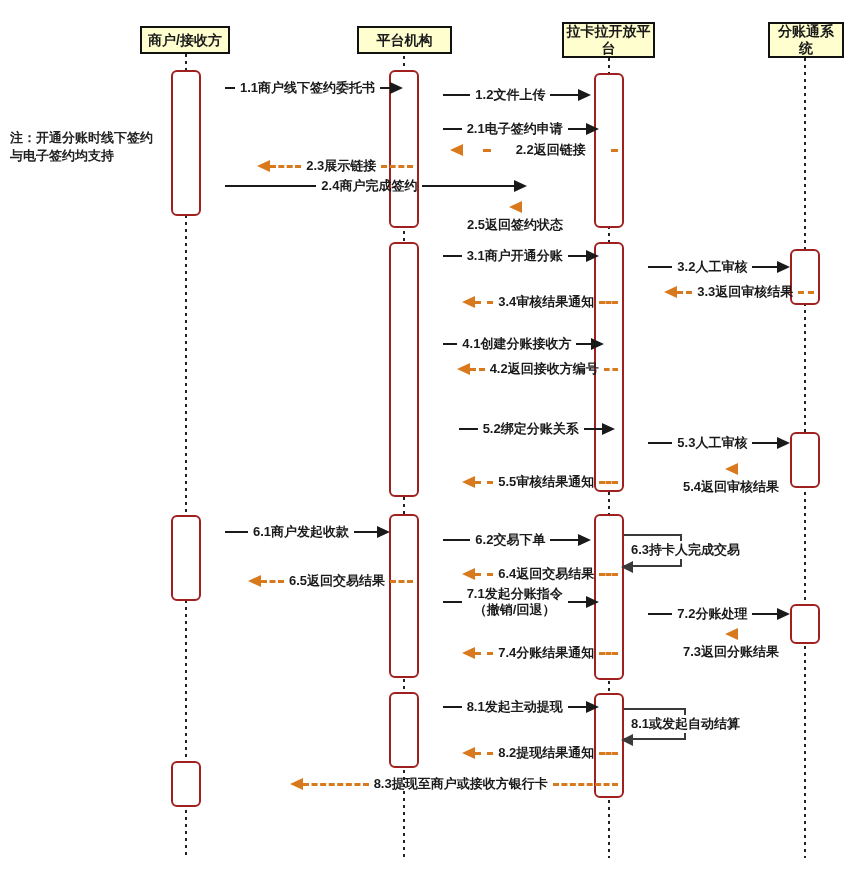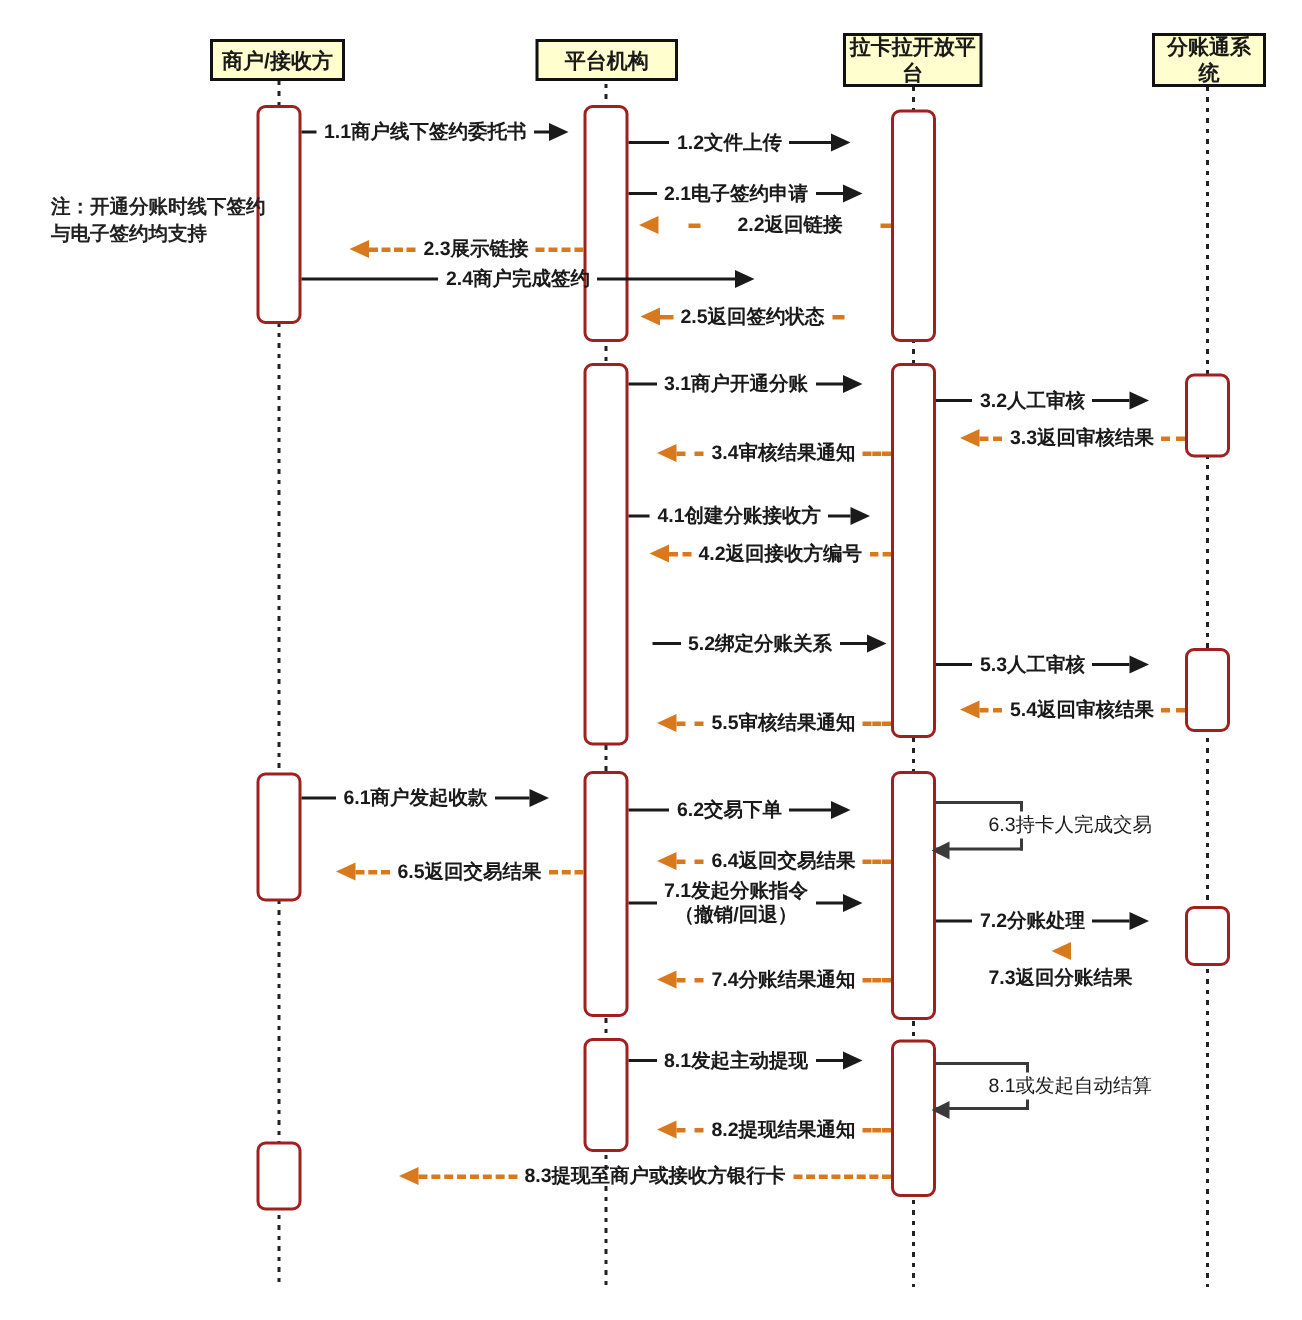--- a/index.html
+++ b/index.html
@@ -9,42 +9,42 @@
   .lifeline{position:absolute;width:2px;z-index:0;
     background-image:repeating-linear-gradient(to bottom,#222 0 3px,transparent 3px 7px);}
   
   .actor{position:absolute;background:#FEFECE;border:2px solid #111;z-index:3;
          display:flex;align-items:center;justify-content:center;text-align:center;
          font-weight:700;font-size:14px;line-height:1.2;padding:1px 2px;box-sizing:border-box;}
   
   .act{position:absolute;width:30px;background:#fff;border:2px solid #A02020;border-radius:6px;
        box-sizing:border-box;z-index:1;}
   
-  .msg{position:absolute;display:flex;align-items:center;height:20px;z-index:2;}
+  .msg{position:absolute;display:flex;align-items:center;height:20px;z-index:2;padding-left:24px;}
   .msg.two{height:36px;}
   .msg i{display:block;flex:1 1 auto;height:0;}
   .msg i.s{border-top:2px solid #1a1a1a;}
   .msg i.d{border-top:3px dashed #D9791E;}
   .msg .t{font-weight:700;font-size:13px;white-space:nowrap;padding:0 5px;flex:0 0 auto;}
   .msg .t2{display:flex;flex-direction:column;align-items:center;font-weight:700;font-size:13px;
            white-space:nowrap;padding:0 5px;flex:0 0 auto;line-height:1.25;}
   .ar{flex:0 0 auto;width:0;height:0;border-top:6px solid transparent;
       border-bottom:6px solid transparent;border-left:13px solid #1a1a1a;}
   .al{flex:0 0 auto;width:0;height:0;border-top:6px solid transparent;
       border-bottom:6px solid transparent;border-right:13px solid #D9791E;}
   
   .self-loop{position:absolute;border:2px solid #3a3a3a;border-left:none;z-index:2;box-sizing:border-box;}
   .self-loop .ahl{position:absolute;left:-3px;bottom:-8px;width:0;height:0;
       border-top:6px solid transparent;border-bottom:6px solid transparent;
       border-right:12px solid #3a3a3a;}
-  .self-loop .lbl{position:absolute;left:4px;top:5px;background:#fff;font-weight:400;
-      font-size:13px;white-space:nowrap;padding:0 3px;margin-left:28px;}
+  .self-loop .lbl{position:absolute;left:4px;top:5px;background:#fff;font-weight:700;
+      font-size:13px;white-space:nowrap;padding:0 3px;}
   
   .note{position:absolute;left:10px;top:129px;width:148px;font-weight:700;font-size:13px;
-        line-height:1.35;color:#222;z-index:2;margin-left:24px;}
+        line-height:1.35;color:#222;z-index:2;}
 </style>
 </head>
 <body>
 
 <div class="canvas">
 
   <div class="lifeline" style="left:185px;top:54px;height:804px;"></div>
   <div class="lifeline" style="left:403px;top:56px;height:802px;"></div>
   <div class="lifeline" style="left:608px;top:58px;height:800px;"></div>
   <div class="lifeline" style="left:804px;top:58px;height:800px;"></div>
@@ -111,21 +111,21 @@
       <i class="d"></i>
       <b class="t">2.3展示链接</b>
       <i class="d"></i>
     </div>
   <div class="msg" style="left:201px;top:176px;width:393px;">
       <i class="s"></i>
       <b class="t">2.4商户完成签约</b>
       <i class="s"></i>
       <i class="ar"></i>
     </div>
-  <div class="msg" style="left:419px;top:201px;width:144px;">
+  <div class="msg" style="left:419px;top:201px;width:144px;flex-direction:column;">
       <i class="al"></i>
       <i class="d"></i>
       <b class="t">2.5返回签约状态</b>
       <i class="d"></i>
     </div>
 
   <div class="msg" style="left:419px;top:246px;width:175px;">
       <i class="s"></i>
       <b class="t">3.1商户开通分账</b>
       <i class="s"></i>
@@ -168,21 +168,21 @@
       <b class="t">5.2绑定分账关系</b>
       <i class="s"></i>
       <i class="ar"></i>
     </div>
   <div class="msg" style="left:624px;top:433px;width:166px;">
       <i class="s"></i>
       <b class="t">5.3人工审核</b>
       <i class="s"></i>
       <i class="ar"></i>
     </div>
-  <div class="msg" style="left:624px;top:463px;width:166px;">
+  <div class="msg" style="left:624px;top:463px;width:166px;flex-direction:column;">
       <i class="al"></i>
       <i class="d"></i>
       <b class="t">5.4返回审核结果</b>
       <i class="d"></i>
     </div>
   <div class="msg" style="left:419px;top:472px;width:175px;">
       <i class="al"></i>
       <i class="d"></i>
       <b class="t">5.5审核结果通知</b>
       <i class="d"></i>

